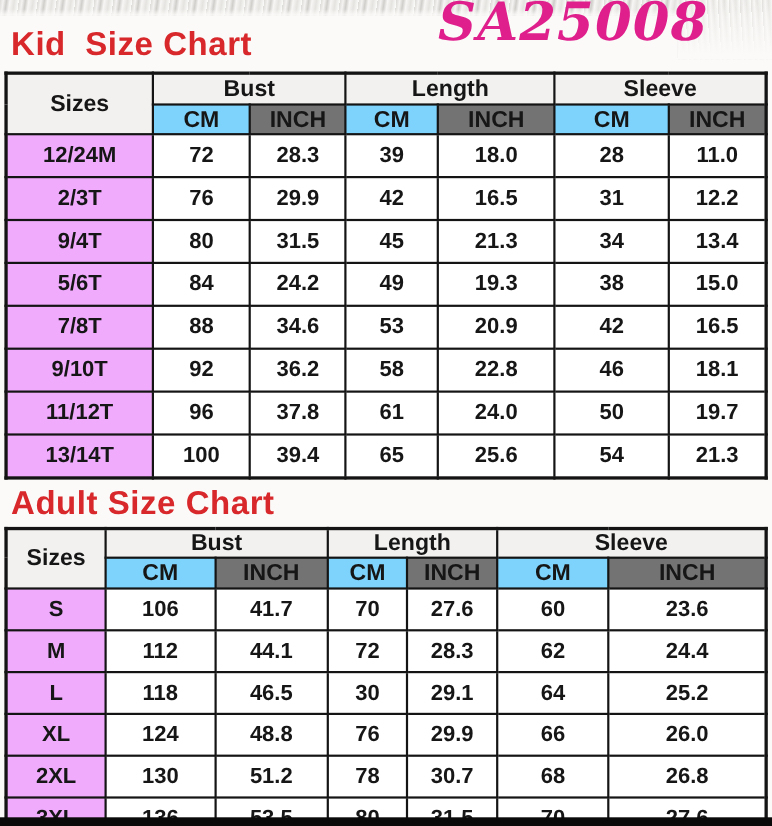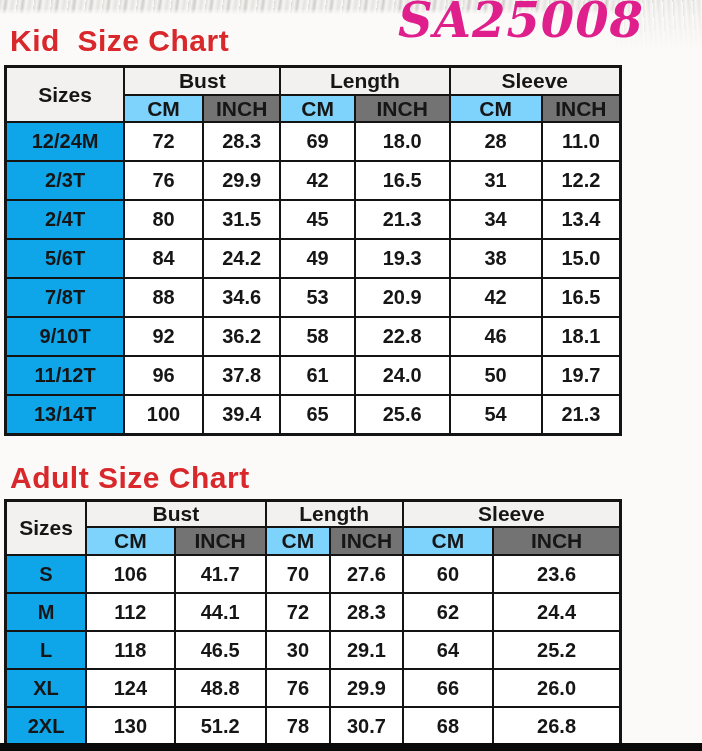--- a/index.html
+++ b/index.html
@@ -50,24 +50,24 @@
   .chart-title {
     margin: 0 0 7px 10px;
     font-size: 30px;
     line-height: 34px;
     font-weight: 800;
     letter-spacing: 0.5px;
     color: #d8282b;
     white-space: pre; 
   }
   .kid-title   { padding-top: 24px; }
-  .adult-title { padding-top: 25px; margin-bottom: 4px; }
+  .adult-title { padding-top: 5px; margin-bottom: 4px; }
 
   table.size-table {
-    width: 618px;
+    width: 694px;
     margin-left: 4px;
     border-collapse: collapse;
     table-layout: fixed;
     border: 3px solid #141414;
   }
   .size-table th, .size-table td {
     border: 2px solid #141414;
     text-align: center;
     vertical-align: middle;
     font-weight: bold;
@@ -80,21 +80,21 @@
   .group-th, .sizes-th { background: #f2f1ef; }
   .cm-th   { background: #7dd3fc; }
   .inch-th { background: #737373; margin-left: 20px; }
 
   .kid   thead tr.group-row th { height: 26px; }
   .kid   thead tr.unit-row  th { height: 25px; }
   .adult thead tr.group-row th { height: 22px; }
   .adult thead tr.unit-row  th { height: 26px; }
   .kid   tbody td { height: 37px; }
   .adult tbody td { height: 36px; }
-  .size-table tbody td.size-col { background: #0ea5e9; }
+  .size-table tbody td.size-col { background: #f0abfc; }
 
   .bottom-bar {
     position: absolute;
     left: 0; right: 0; bottom: 0;
     height: 8px;
     background: #0a0a0a;
   }
 </style>
 </head>
 <body>
@@ -130,36 +130,36 @@
       <th class="inch-th">INCH</th>
       <th class="cm-th">CM</th>
       <th class="inch-th">INCH</th>
     </tr>
   </thead>
   <tbody>
       <tr>
         <td class="size-col">12/24M</td>
         <td>72</td>
         <td>28.3</td>
-        <td>69</td>
+        <td>39</td>
         <td>18.0</td>
         <td>28</td>
         <td>11.0</td>
       </tr>
       <tr>
         <td class="size-col">2/3T</td>
         <td>76</td>
         <td>29.9</td>
         <td>42</td>
         <td>16.5</td>
         <td>31</td>
         <td>12.2</td>
       </tr>
       <tr>
-        <td class="size-col">2/4T</td>
+        <td class="size-col">9/4T</td>
         <td>80</td>
         <td>31.5</td>
         <td>45</td>
         <td>21.3</td>
         <td>34</td>
         <td>13.4</td>
       </tr>
       <tr>
         <td class="size-col">5/6T</td>
         <td>84</td>

